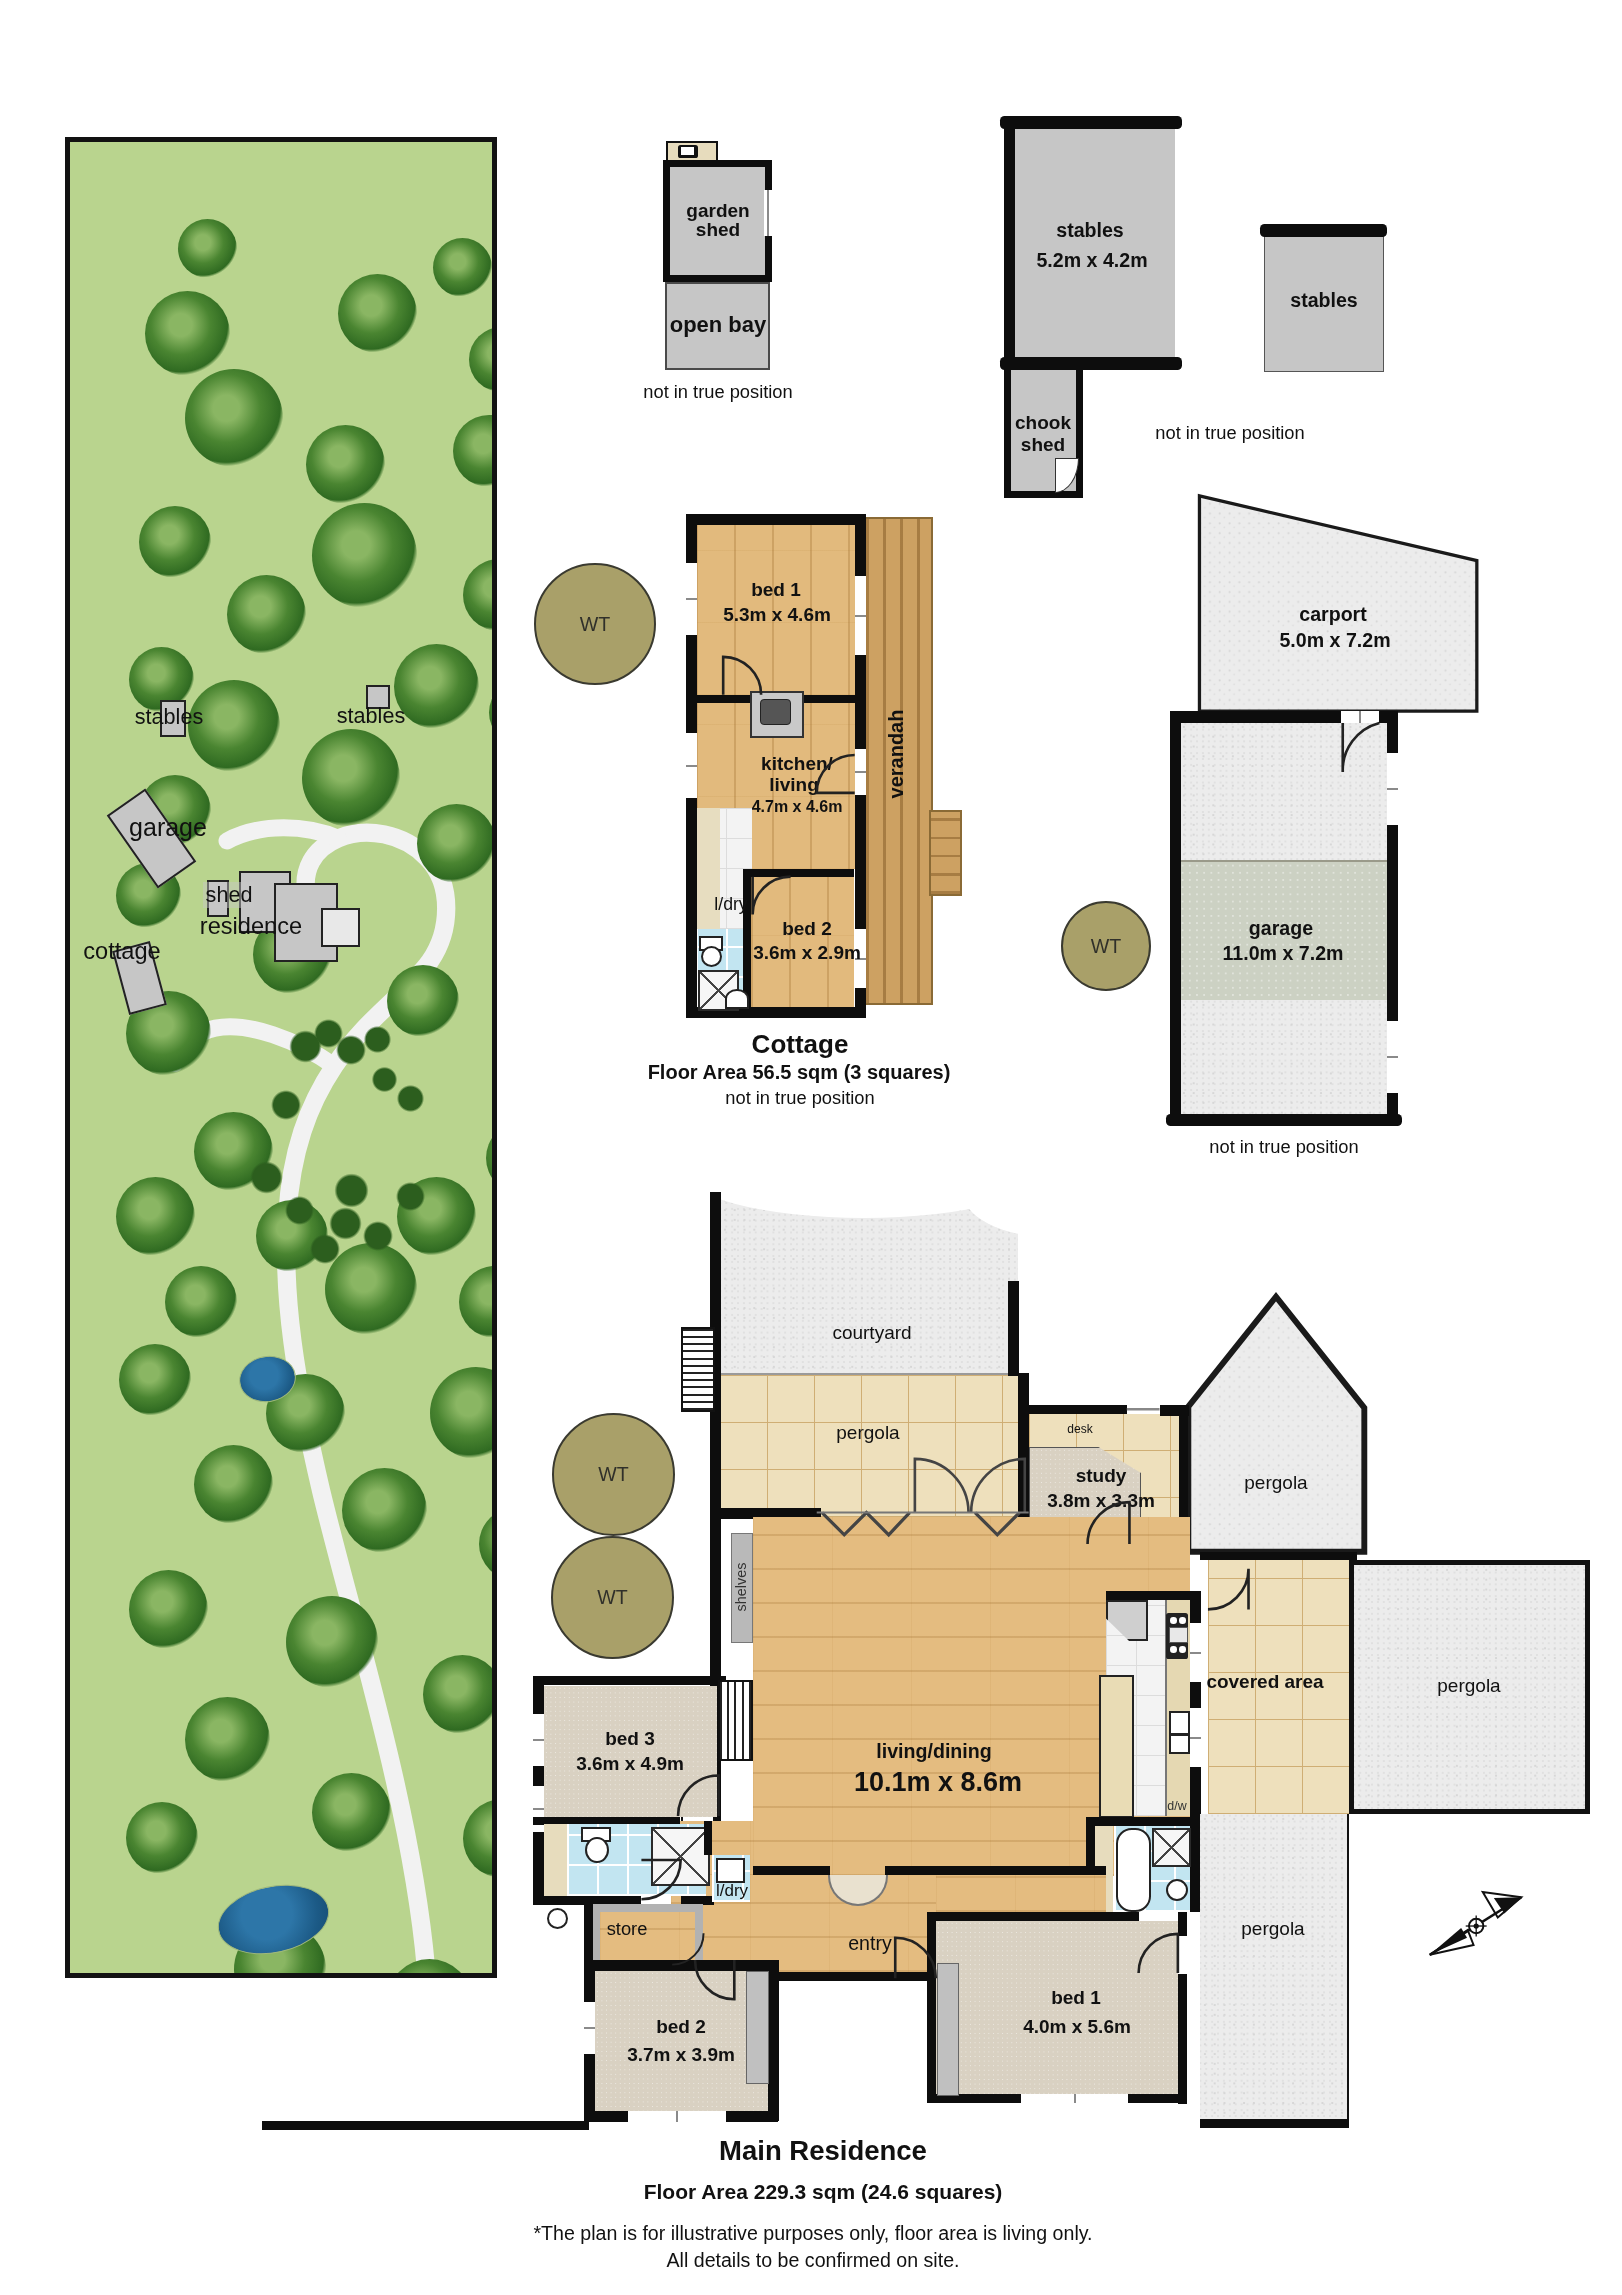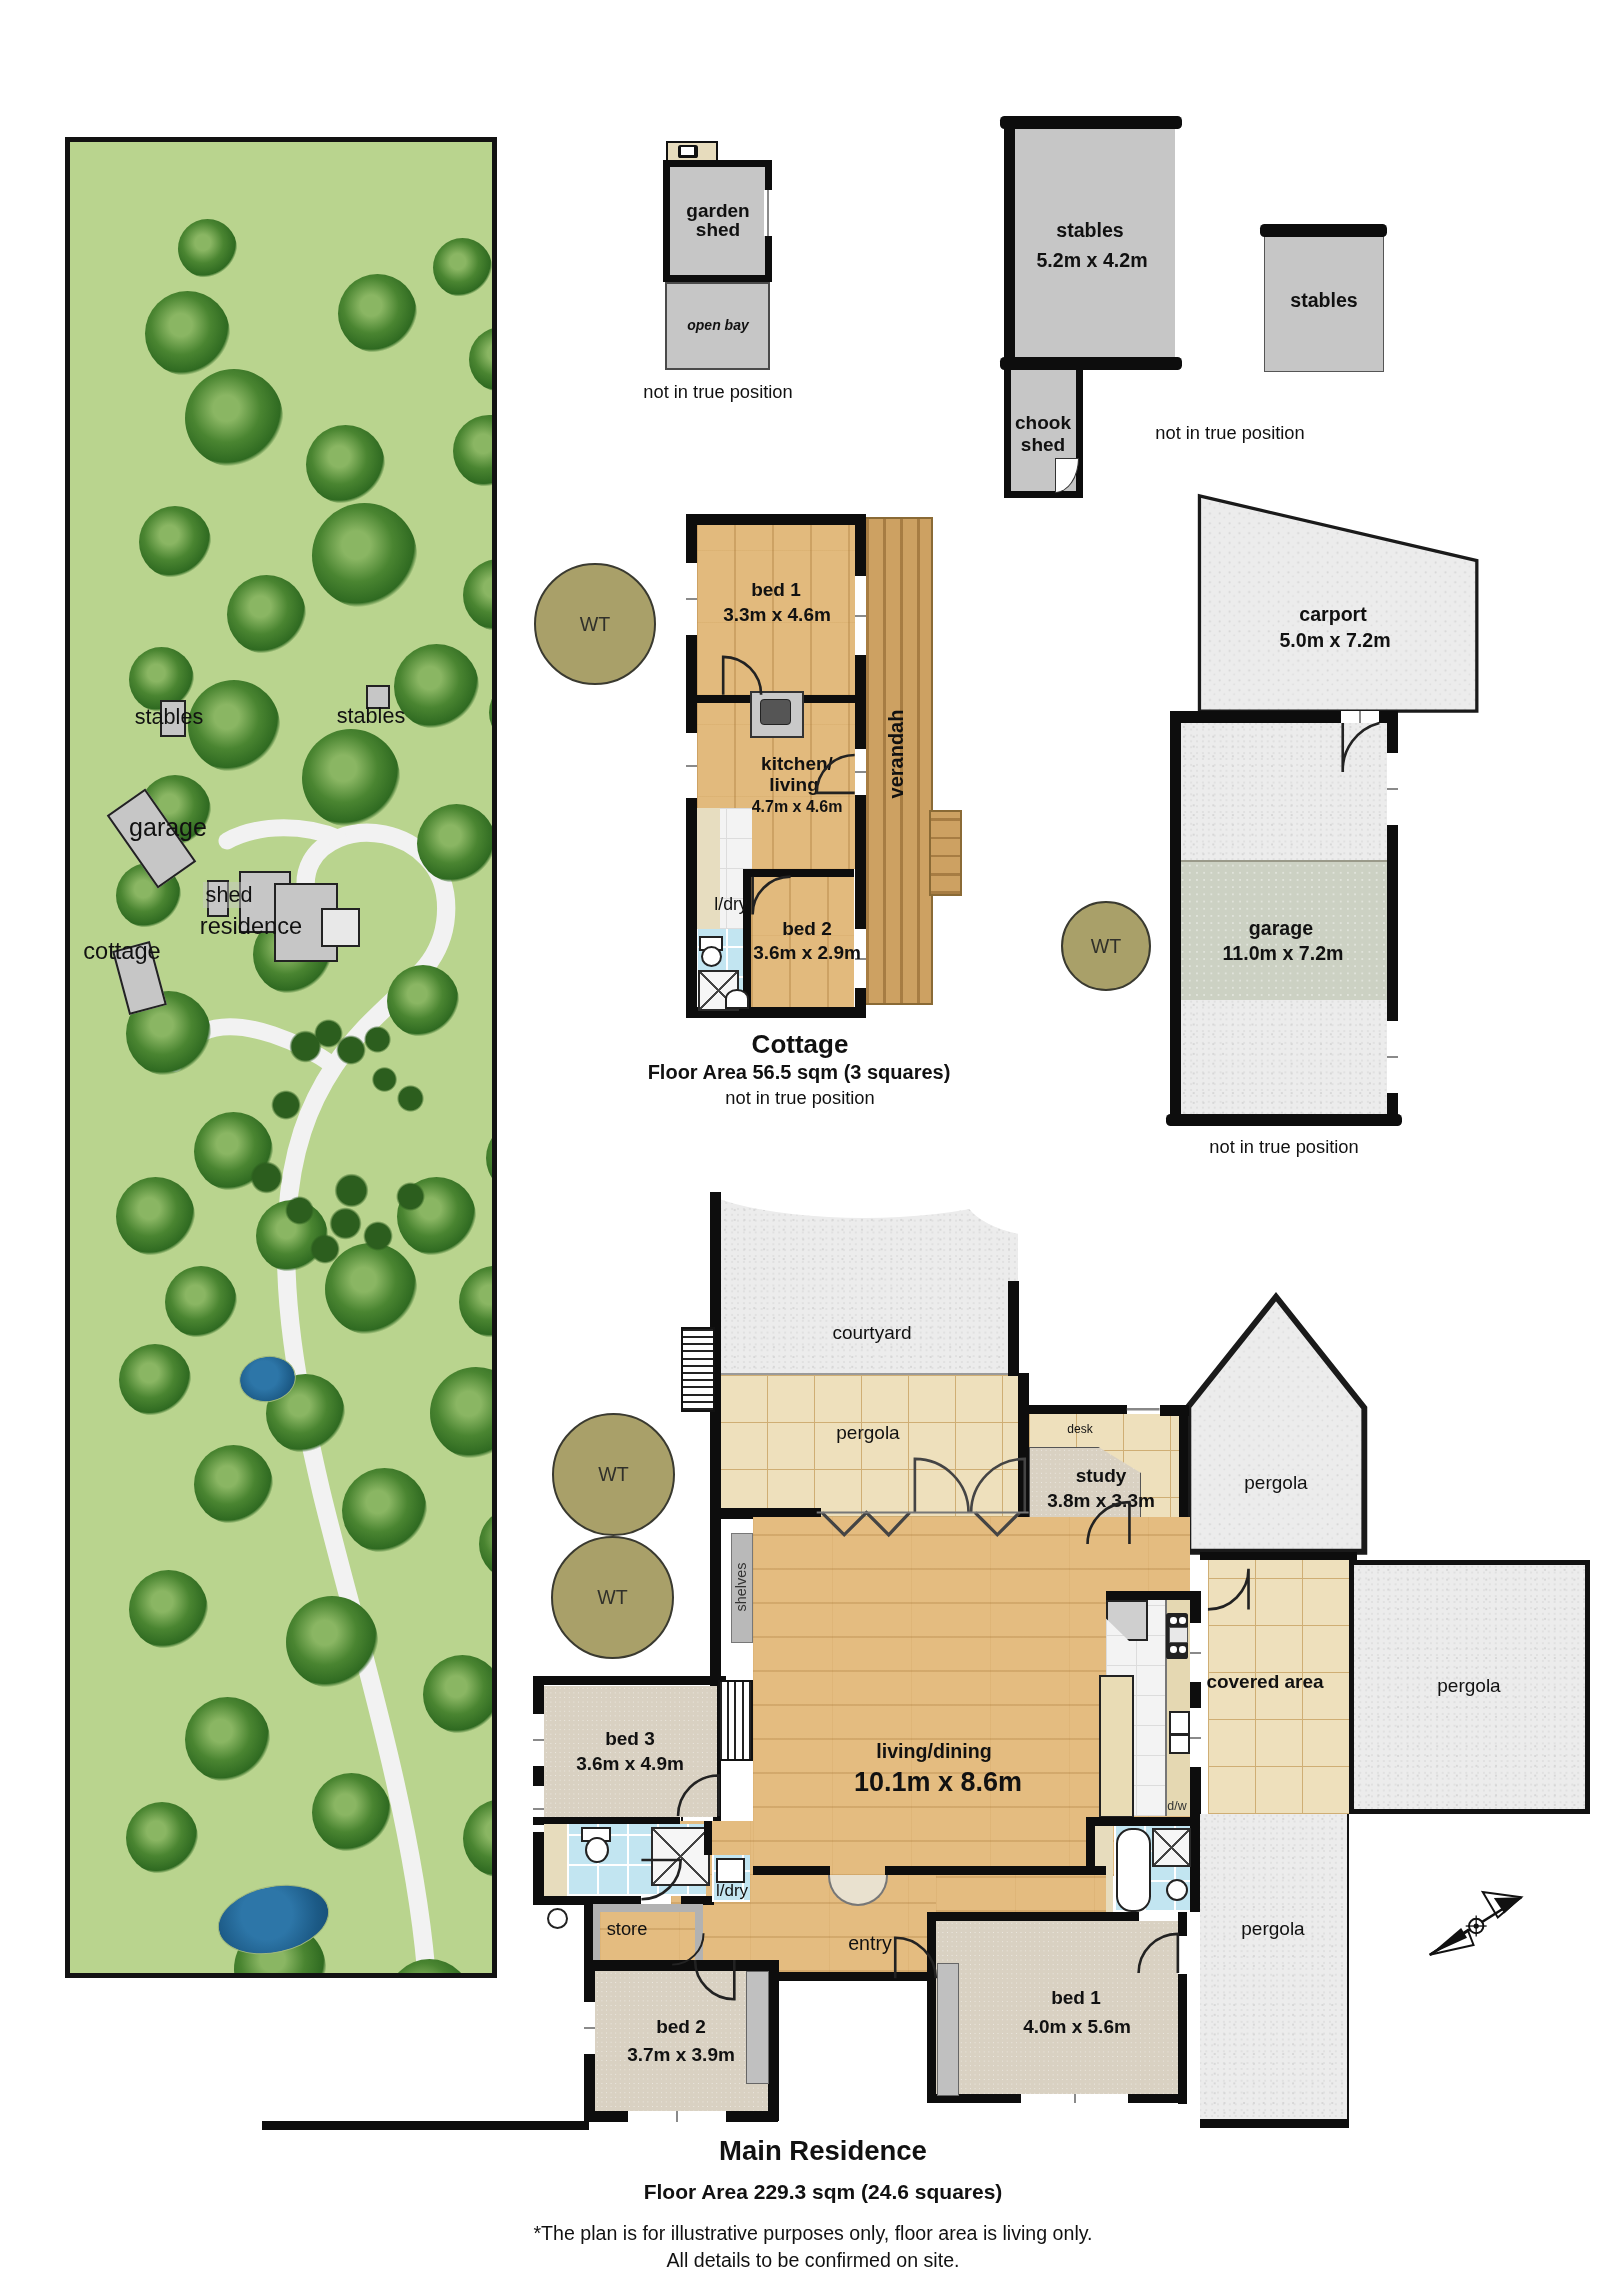--- a/index.html
+++ b/index.html
@@ -158,21 +158,21 @@
 
 
   <div class="abs" style="left:666px;top:141px;width:48px;height:19.6px;background:#e7dcbd;border:2px solid #111;"></div>
   <div class="abs" style="left:678px;top:145px;width:19.6px;height:13px;background:#111;border-radius:2.6px;"></div>
   <div class="abs" style="left:681px;top:147px;width:13px;height:7.9px;background:#fff;"></div>
   <div class="abs grayfill" style="left:663px;top:160px;width:109px;height:122px;border:7.9px solid #0d0d0d;box-sizing:border-box;"></div>
   <div class="gap-h" style="left:764px;top:190px;width:7.9px;height:46px;"></div>
   <div class="abs grayfill" style="left:665px;top:282px;width:105px;height:88px;border:2.6px solid #4a4a4a;box-sizing:border-box;"></div>
   <div class="lbl" style="left:718px;top:211px;font-size:19px;font-weight:bold;">garden</div>
   <div class="lbl" style="left:718px;top:230px;font-size:19px;font-weight:bold;">shed</div>
-  <div class="lbl" style="left:718px;top:325px;font-size:14px;font-weight:bold;font-style:italic;">open bay</div>
+  <div class="lbl" style="left:718px;top:325px;font-size:22px;font-weight:bold;">open bay</div>
   <div class="lbl" style="left:718px;top:392px;font-size:18.3px;">not in true position</div>
 
   <div class="abs grayfill" style="left:1004px;top:126px;width:171px;height:233px;"></div>
   <div class="wall wall-r" style="left:1000px;top:116px;width:182px;height:13px;"></div>
   <div class="wall wall-r" style="left:1000px;top:357px;width:182px;height:13px;"></div>
   <div class="wall" style="left:1004px;top:126px;width:10.5px;height:233px;"></div>
   <div class="lbl b" style="left:1090px;top:230px;font-size:19.6px;">stables</div>
   <div class="lbl b" style="left:1092px;top:260px;font-size:19.6px;">5.2m x 4.2m</div>
   <div class="abs grayfill" style="left:1004px;top:370px;width:79px;height:128px;border:7.9px solid #0d0d0d;border-top:none;box-sizing:border-box;"></div>
   <div class="lbl b" style="left:1043px;top:423px;font-size:19px;">chook</div>
@@ -214,21 +214,21 @@
 
   <div class="abs" style="left:750px;top:691px;width:50px;height:43px;background:#c9c9c9;border:2px solid #333;"></div>
   <div class="abs" style="left:760px;top:699px;width:29px;height:23.6px;background:#555;border-radius:3.9px;border:1.3px solid #222;"></div>
 
   <div class="abs" style="left:699px;top:936px;width:19.6px;height:10.5px;background:#fff;border:2px solid #222;"></div>
   <div class="abs" style="left:701px;top:946px;width:17px;height:17px;background:#fff;border:2px solid #222;border-radius:50%;"></div>
   <div class="shower" style="left:698px;top:970px;width:37px;height:37px;"></div>
   <div class="abs" style="left:725px;top:989px;width:19.6px;height:15.7px;background:#fff;border:2px solid #222;border-radius:50% 50% 0 0;"></div>
 
   <div class="lbl b" style="left:776px;top:590px;font-size:19px;">bed 1</div>
-  <div class="lbl b" style="left:777px;top:615px;font-size:19px;">3.3m x 4.6m</div>
+  <div class="lbl b" style="left:777px;top:615px;font-size:19px;">5.3m x 4.6m</div>
   <div class="lbl b" style="left:797px;top:764px;font-size:19px;">kitchen/</div>
   <div class="lbl b" style="left:794px;top:785px;font-size:19px;">living</div>
   <div class="lbl b" style="left:797px;top:807px;font-size:16px;">4.7m x 4.6m</div>
   <div class="lbl" style="left:731px;top:904px;font-size:17.7px;">l/dry</div>
   <div class="lbl b" style="left:807px;top:929px;font-size:19px;">bed 2</div>
   <div class="lbl b" style="left:807px;top:953px;font-size:19px;">3.6m x 2.9m</div>
 
   <div class="lbl b" style="left:800px;top:1044px;font-size:26px;">Cottage</div>
   <div class="lbl b" style="left:799px;top:1072px;font-size:20px;">Floor Area 56.5 sqm (3 squares)</div>
   <div class="lbl" style="left:800px;top:1098px;font-size:18.3px;">not in true position</div>

